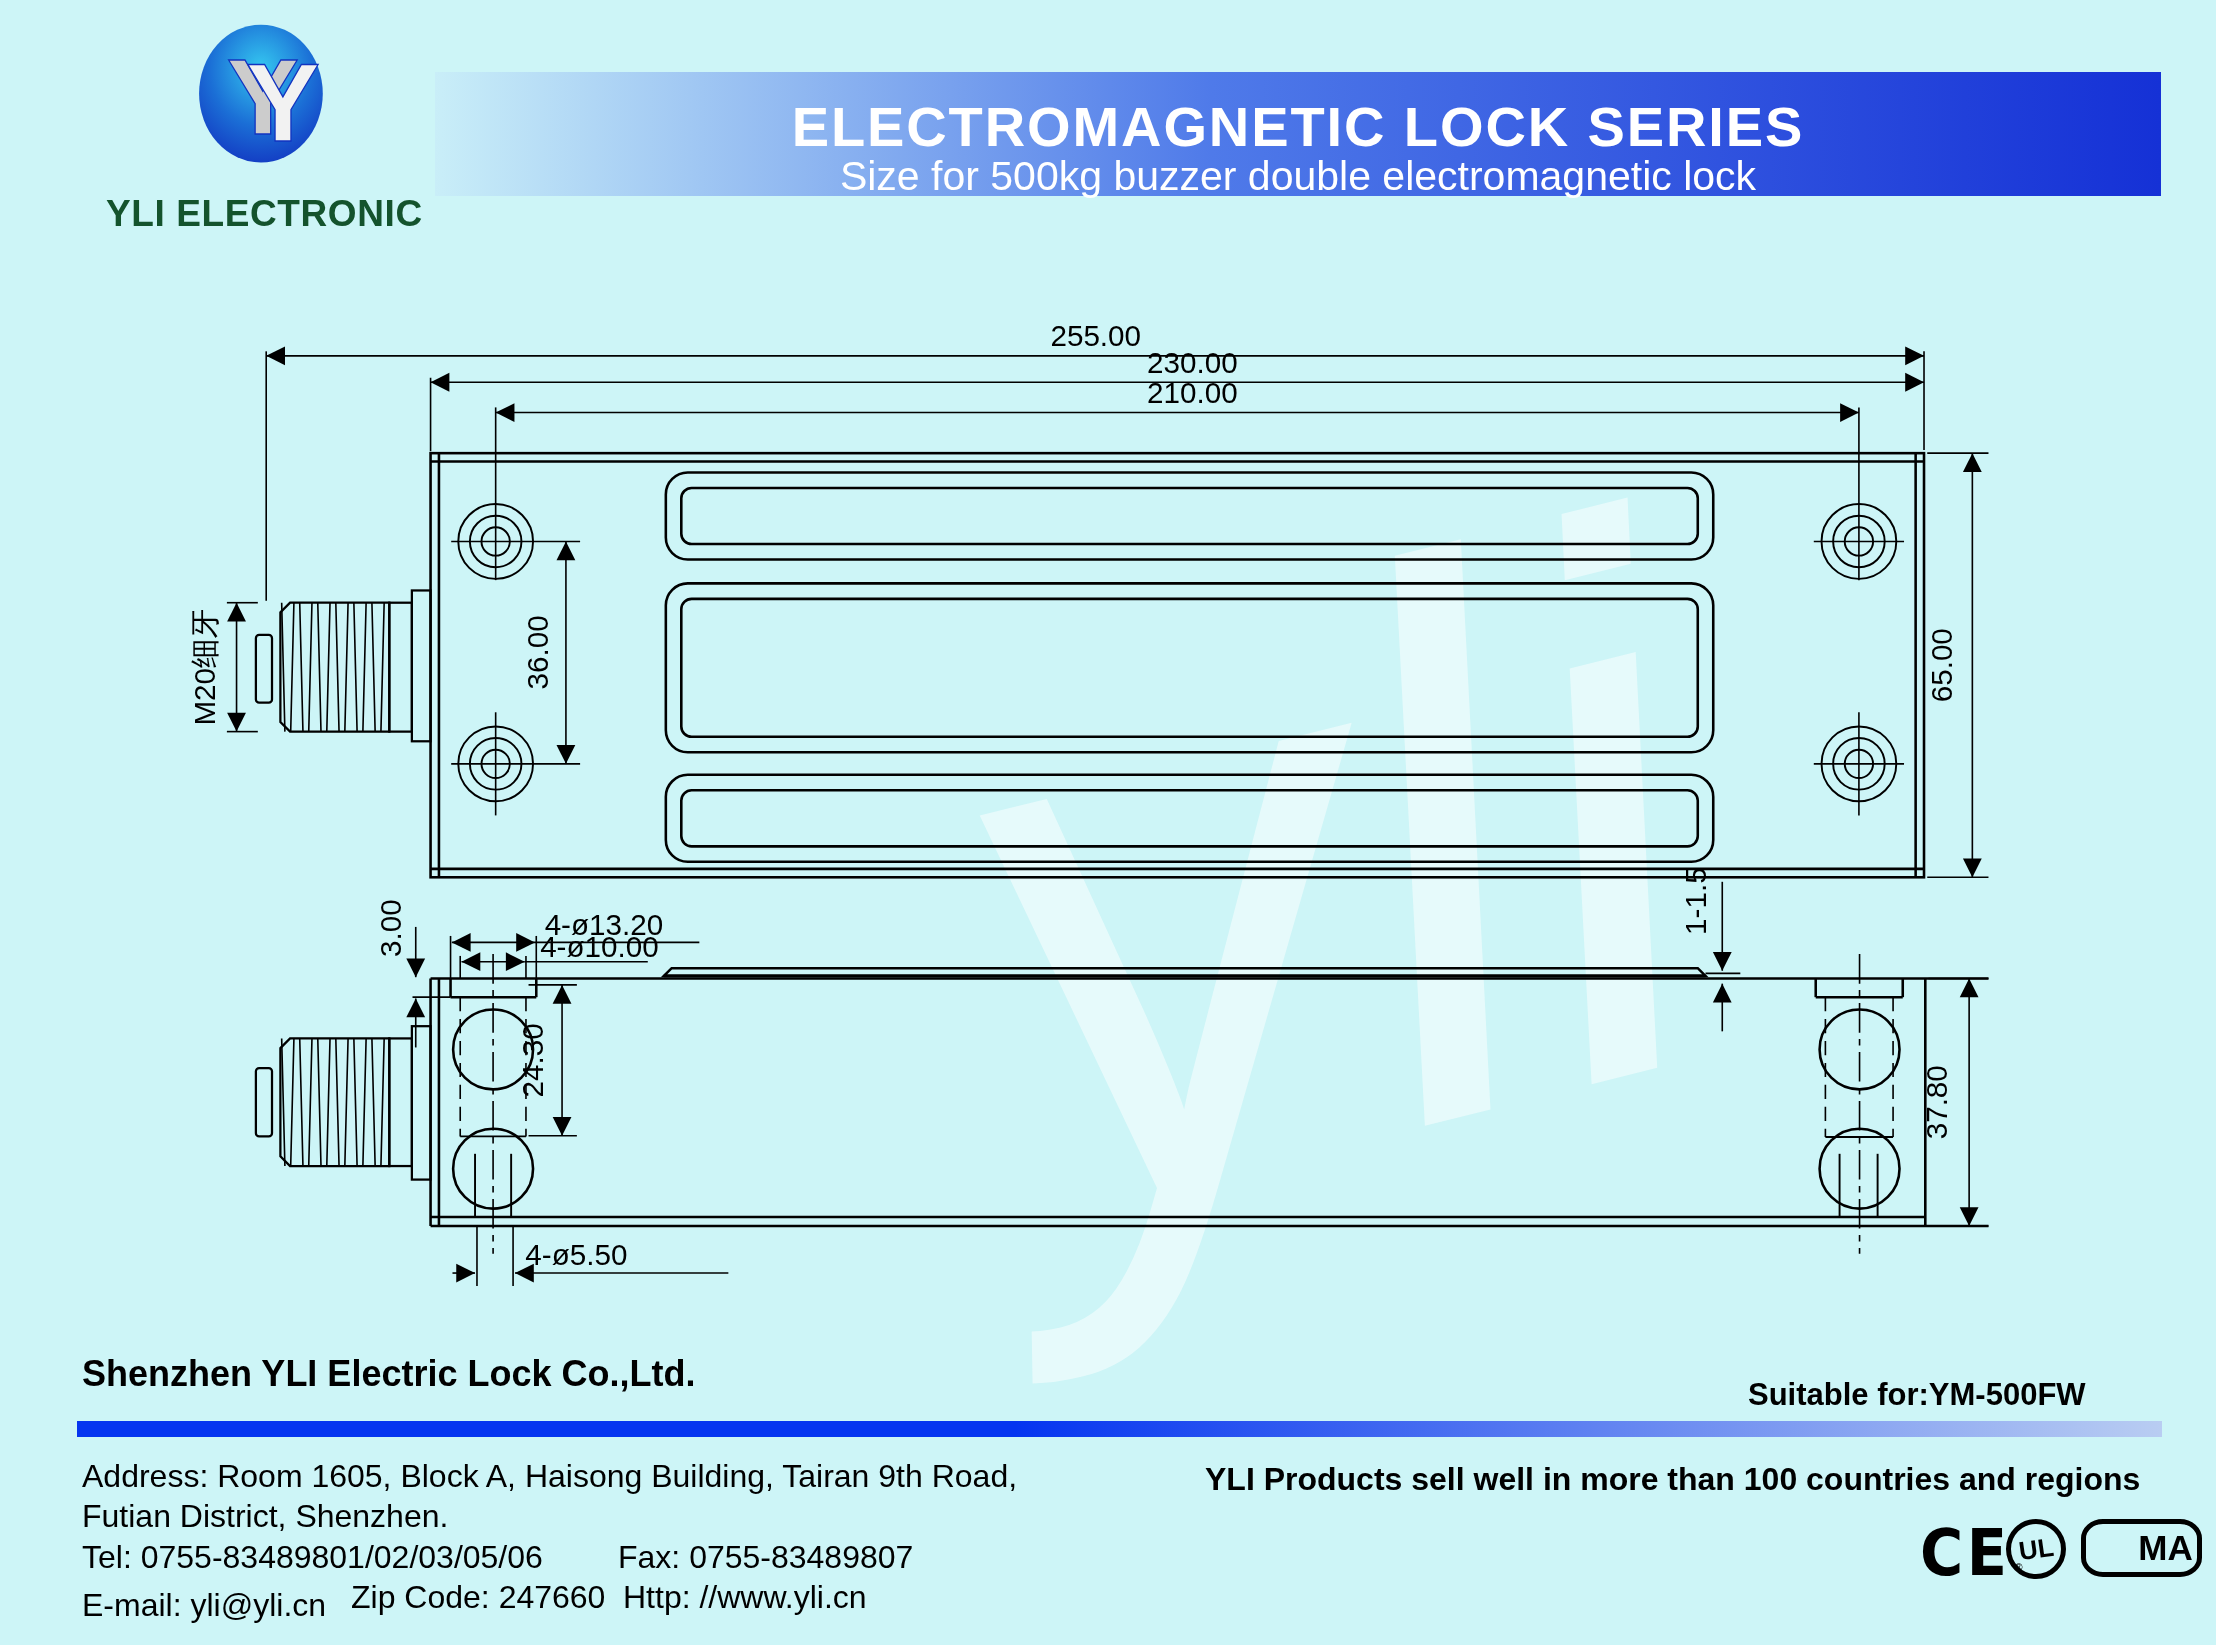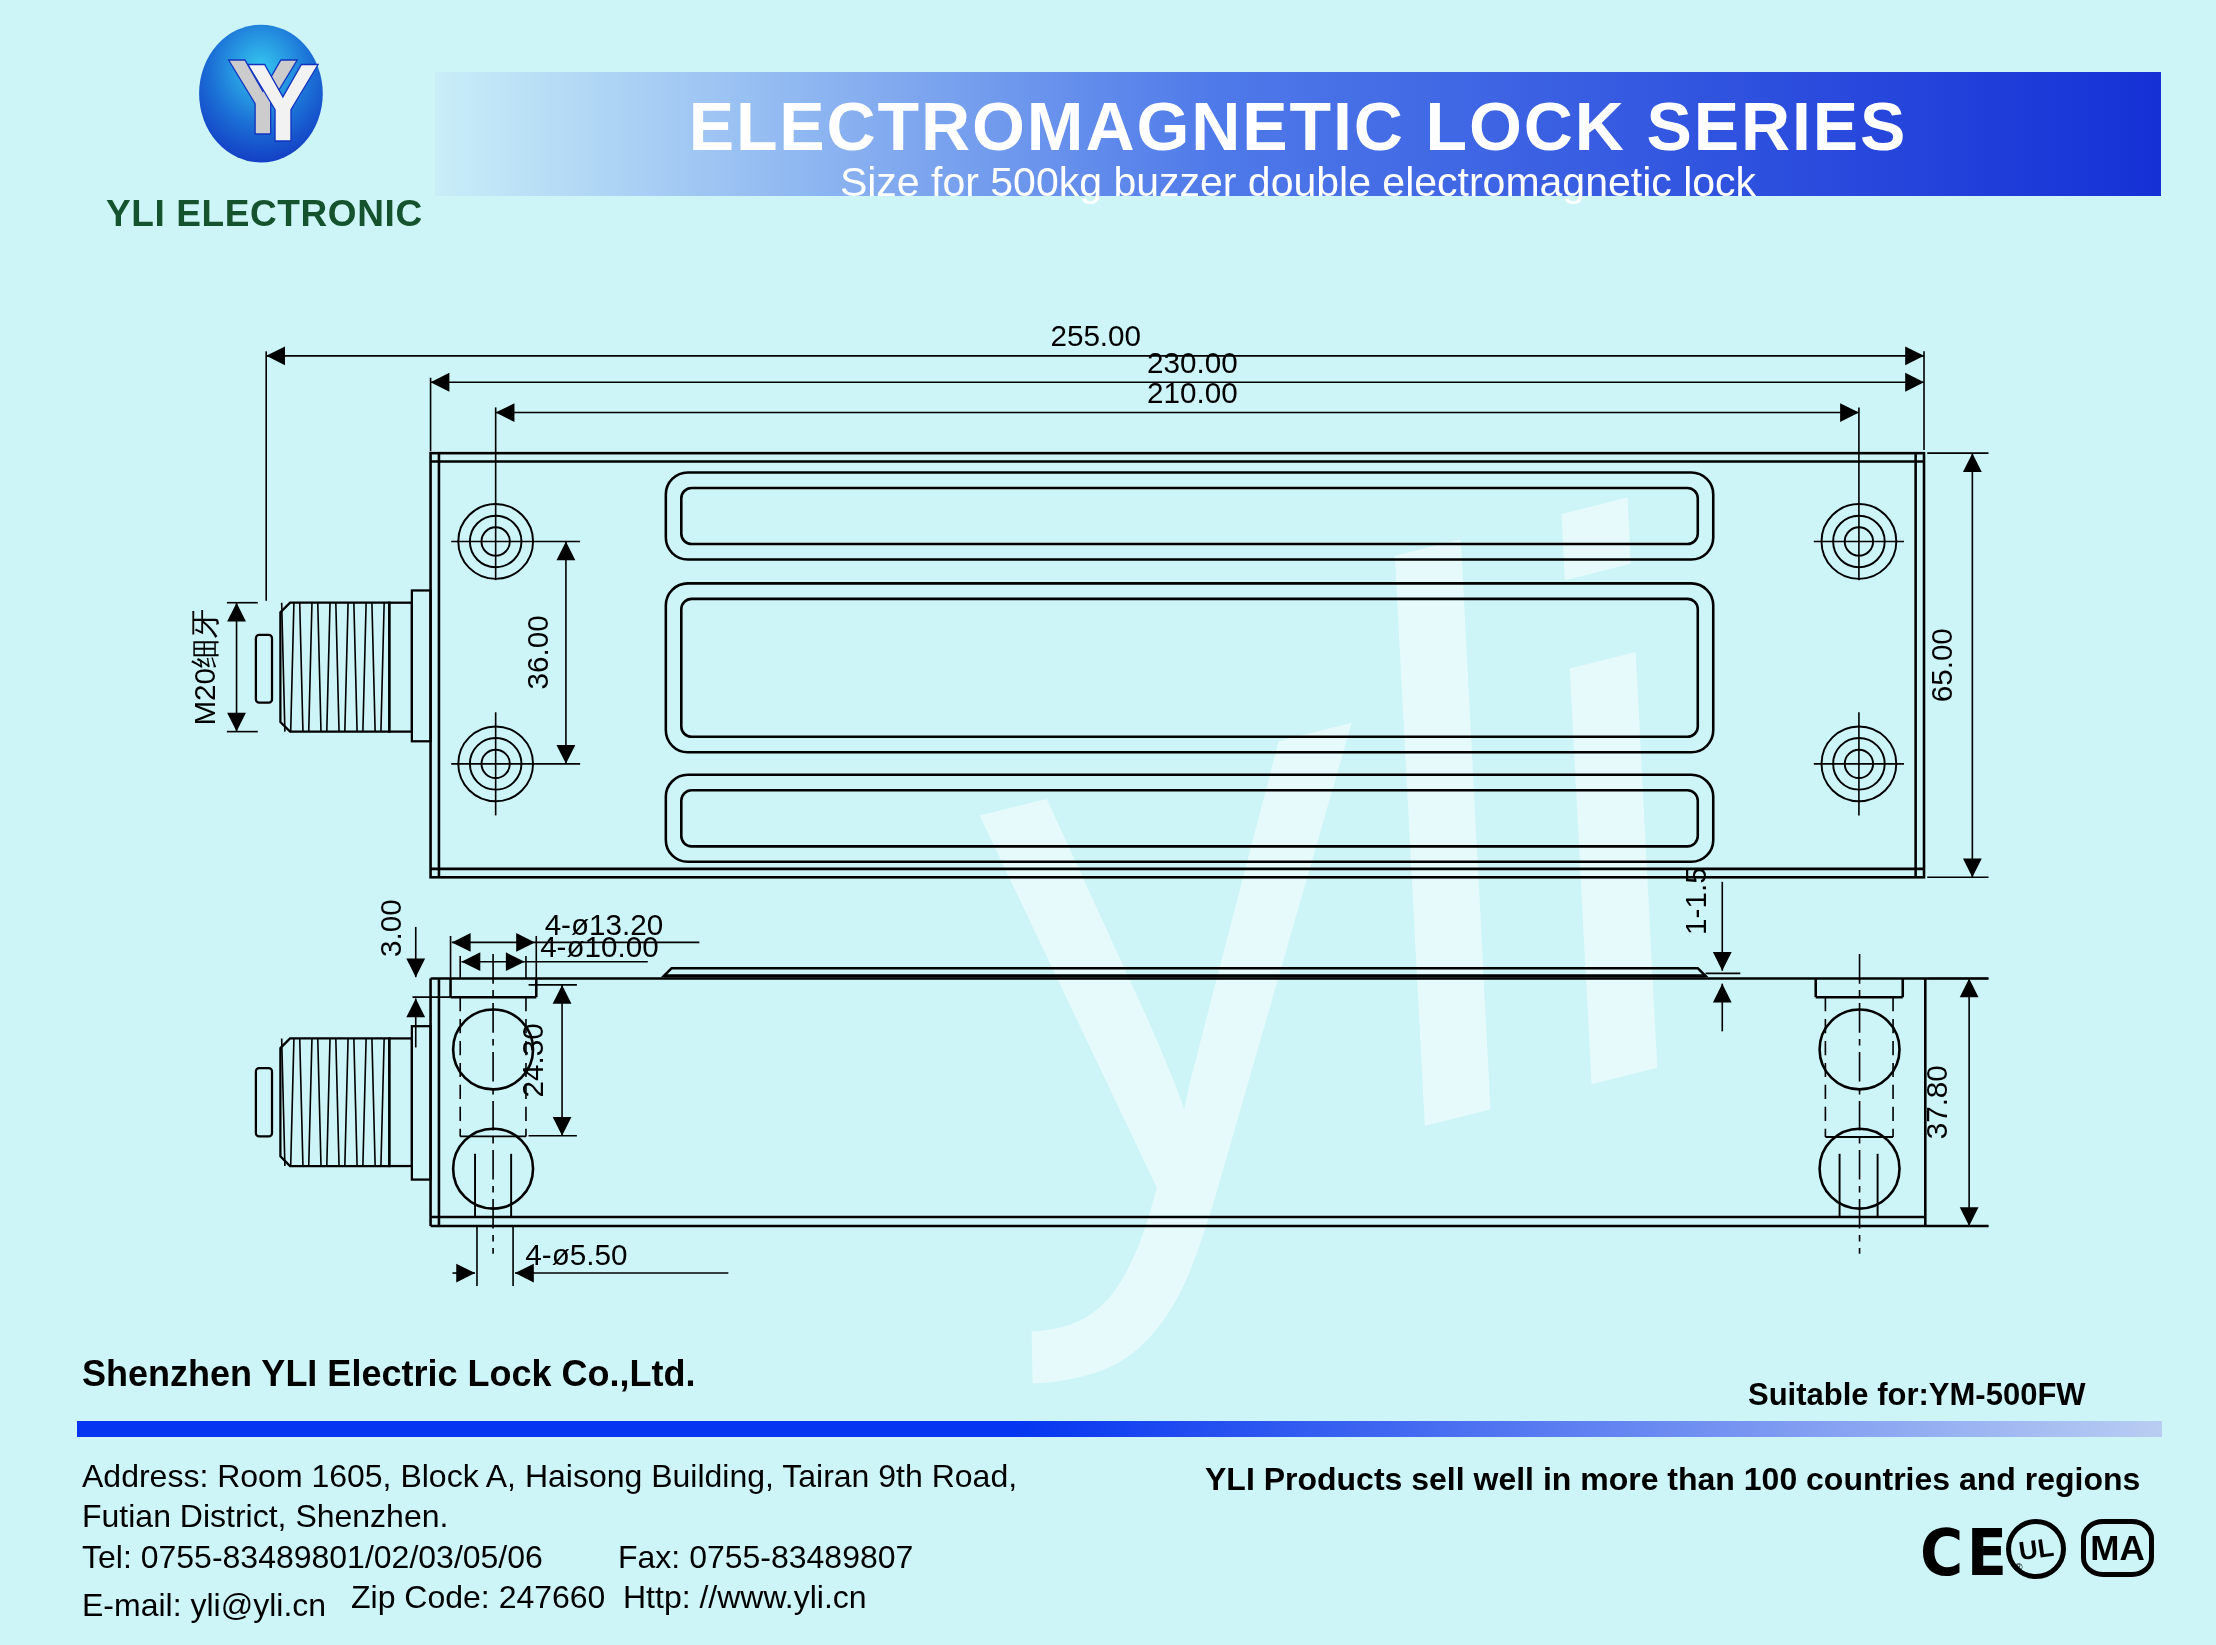--- a/index.html
+++ b/index.html
@@ -3,39 +3,39 @@
 <meta charset="utf-8">
 <style>
   html,body{margin:0;padding:0;}
   .page{position:relative;width:2216px;height:1645px;background:#cdf5f7;overflow:hidden;
         font-family:"Liberation Sans",sans-serif;color:#000;}
   .abs{position:absolute;}
   
   .banner{position:absolute;left:435px;top:72px;width:1726px;height:124px;
           background:linear-gradient(90deg,#c9eef8 0%,#4f7ae9 45%,#1531d6 100%);
           display:flex;flex-direction:column;align-items:center;justify-content:center;}
-  .banner-title{color:#fff;font-weight:bold;font-size:68px;line-height:1.02;letter-spacing:1.9px;white-space:nowrap;margin-top:28px;}
+  .banner-title{color:#fff;font-weight:bold;font-size:56px;line-height:1.02;letter-spacing:1.9px;white-space:nowrap;margin-top:28px;}
   .banner-sub{color:#fff;font-size:41px;line-height:1.05;white-space:nowrap;}
   .brand-text{position:absolute;left:106px;top:193px;font-size:37px;font-weight:bold;color:#14532d;letter-spacing:0.6px;}
   
   .company{position:absolute;left:82px;top:1353px;font-size:36px;font-weight:bold;white-space:nowrap;}
   .suitable{position:absolute;left:1748px;top:1377px;font-size:31px;font-weight:bold;white-space:nowrap;}
   .bluebar{position:absolute;left:77px;top:1421px;width:2085px;height:16px;
            background:linear-gradient(90deg,#0535f0 0%,#0535f0 45%,#b9cdf2 100%);}
   .ftxt{position:absolute;font-size:32px;white-space:nowrap;}
   .tagline{position:absolute;left:1205px;top:1461px;font-size:32px;font-weight:bold;white-space:nowrap;}
   
   .ce{position:absolute;left:1920px;top:1516px;font-size:64px;font-weight:bold;letter-spacing:3.9px;
       font-family:"DejaVu Sans",sans-serif;transform:scaleX(.92);transform-origin:left top;}
   .ul{position:absolute;left:2006px;top:1519px;width:50px;height:50px;border:5.2px solid #000;border-radius:50%;
       display:flex;align-items:center;justify-content:center;}
   .ul-txt{font-size:26px;font-weight:bold;transform:rotate(-8deg);}
   .ul-r{position:absolute;left:3.9px;bottom:1.3px;font-size:10.3px;}
   .ma{position:absolute;left:2081px;top:1519px;width:63px;height:48px;border:5.8px solid #000;border-radius:22px/19.3px;
-      display:flex;align-items:center;justify-content:center;}
+      display:flex;align-items:center;justify-content:center;padding-left:48px;}
   .ma-txt{font-size:35px;font-weight:bold;letter-spacing:0px;}
   svg text{font-family:"Liberation Sans",sans-serif;}
 </style>
 </head>
 <body>
 
 <div class="page">
 
   <svg class="abs" style="left:0;top:0;" width="451" height="258" viewBox="0 0 700 400">
     <defs>

